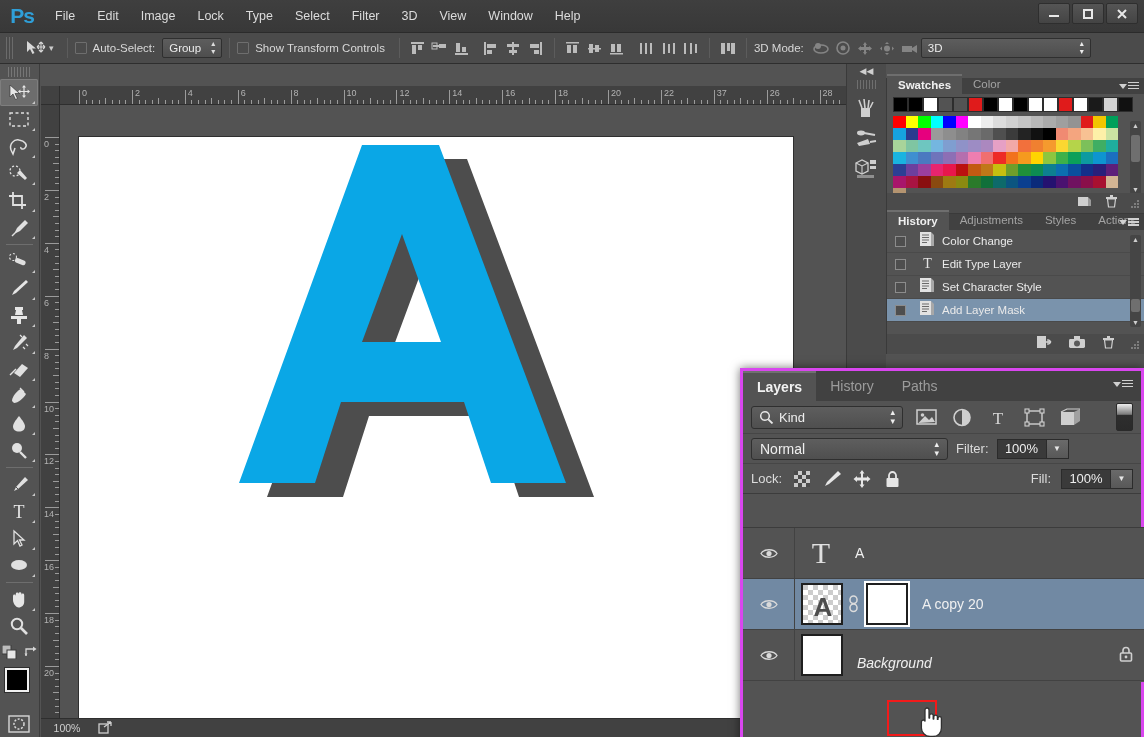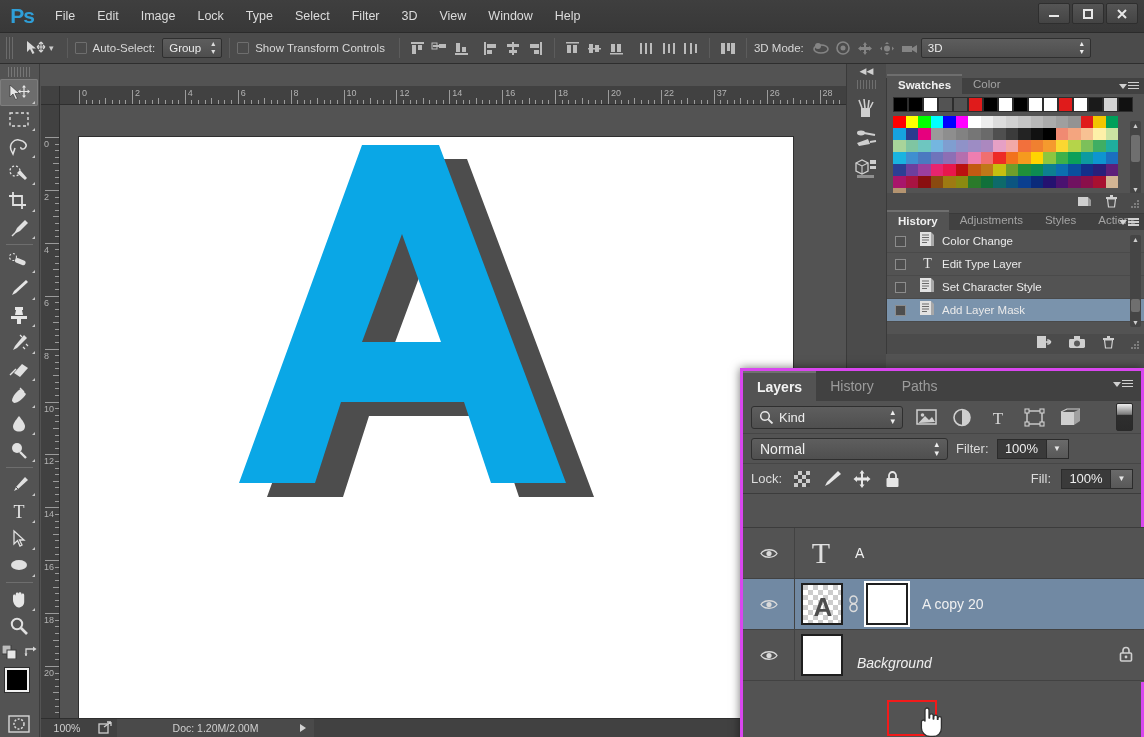--- a/index.html
+++ b/index.html
@@ -834,24 +834,20 @@
     </div>
 
     <div id="statusbar">
       <div class="zoomv">100%</div>
       <div class="shareico">
         <svg width="15" height="13">
             <rect x="1" y="3" width="9" height="9" fill="none" stroke="#cfcfcf" stroke-width="1.3"></rect>
             <path d="M6 6 L13 1 M13 1 v4 M13 1 h-4" stroke="#cfcfcf" stroke-width="1.3" fill="none"></path>
           </svg>
       </div>
-      <div class="docinfo">
-        <span>Doc: 1.20M/2.00M</span>
-        <span class="tri"></span>
-      </div>
     </div>
   </div>
 
   <div id="dockstrip">
     <div id="dockcollapse">◀◀</div>
     <div id="dockgrip"></div>
     <div class="dbtn">
       <svg width="22" height="22" viewBox="0 0 22 22">
         <rect x="6" y="11" width="9" height="9" fill="#cfcfcf"></rect>
         <path d="M7 11 L4 3 M10 11 L9 2 M13 11 L14 3 M15 11 L18 5" stroke="#cfcfcf" stroke-width="1.6" fill="none"></path>

